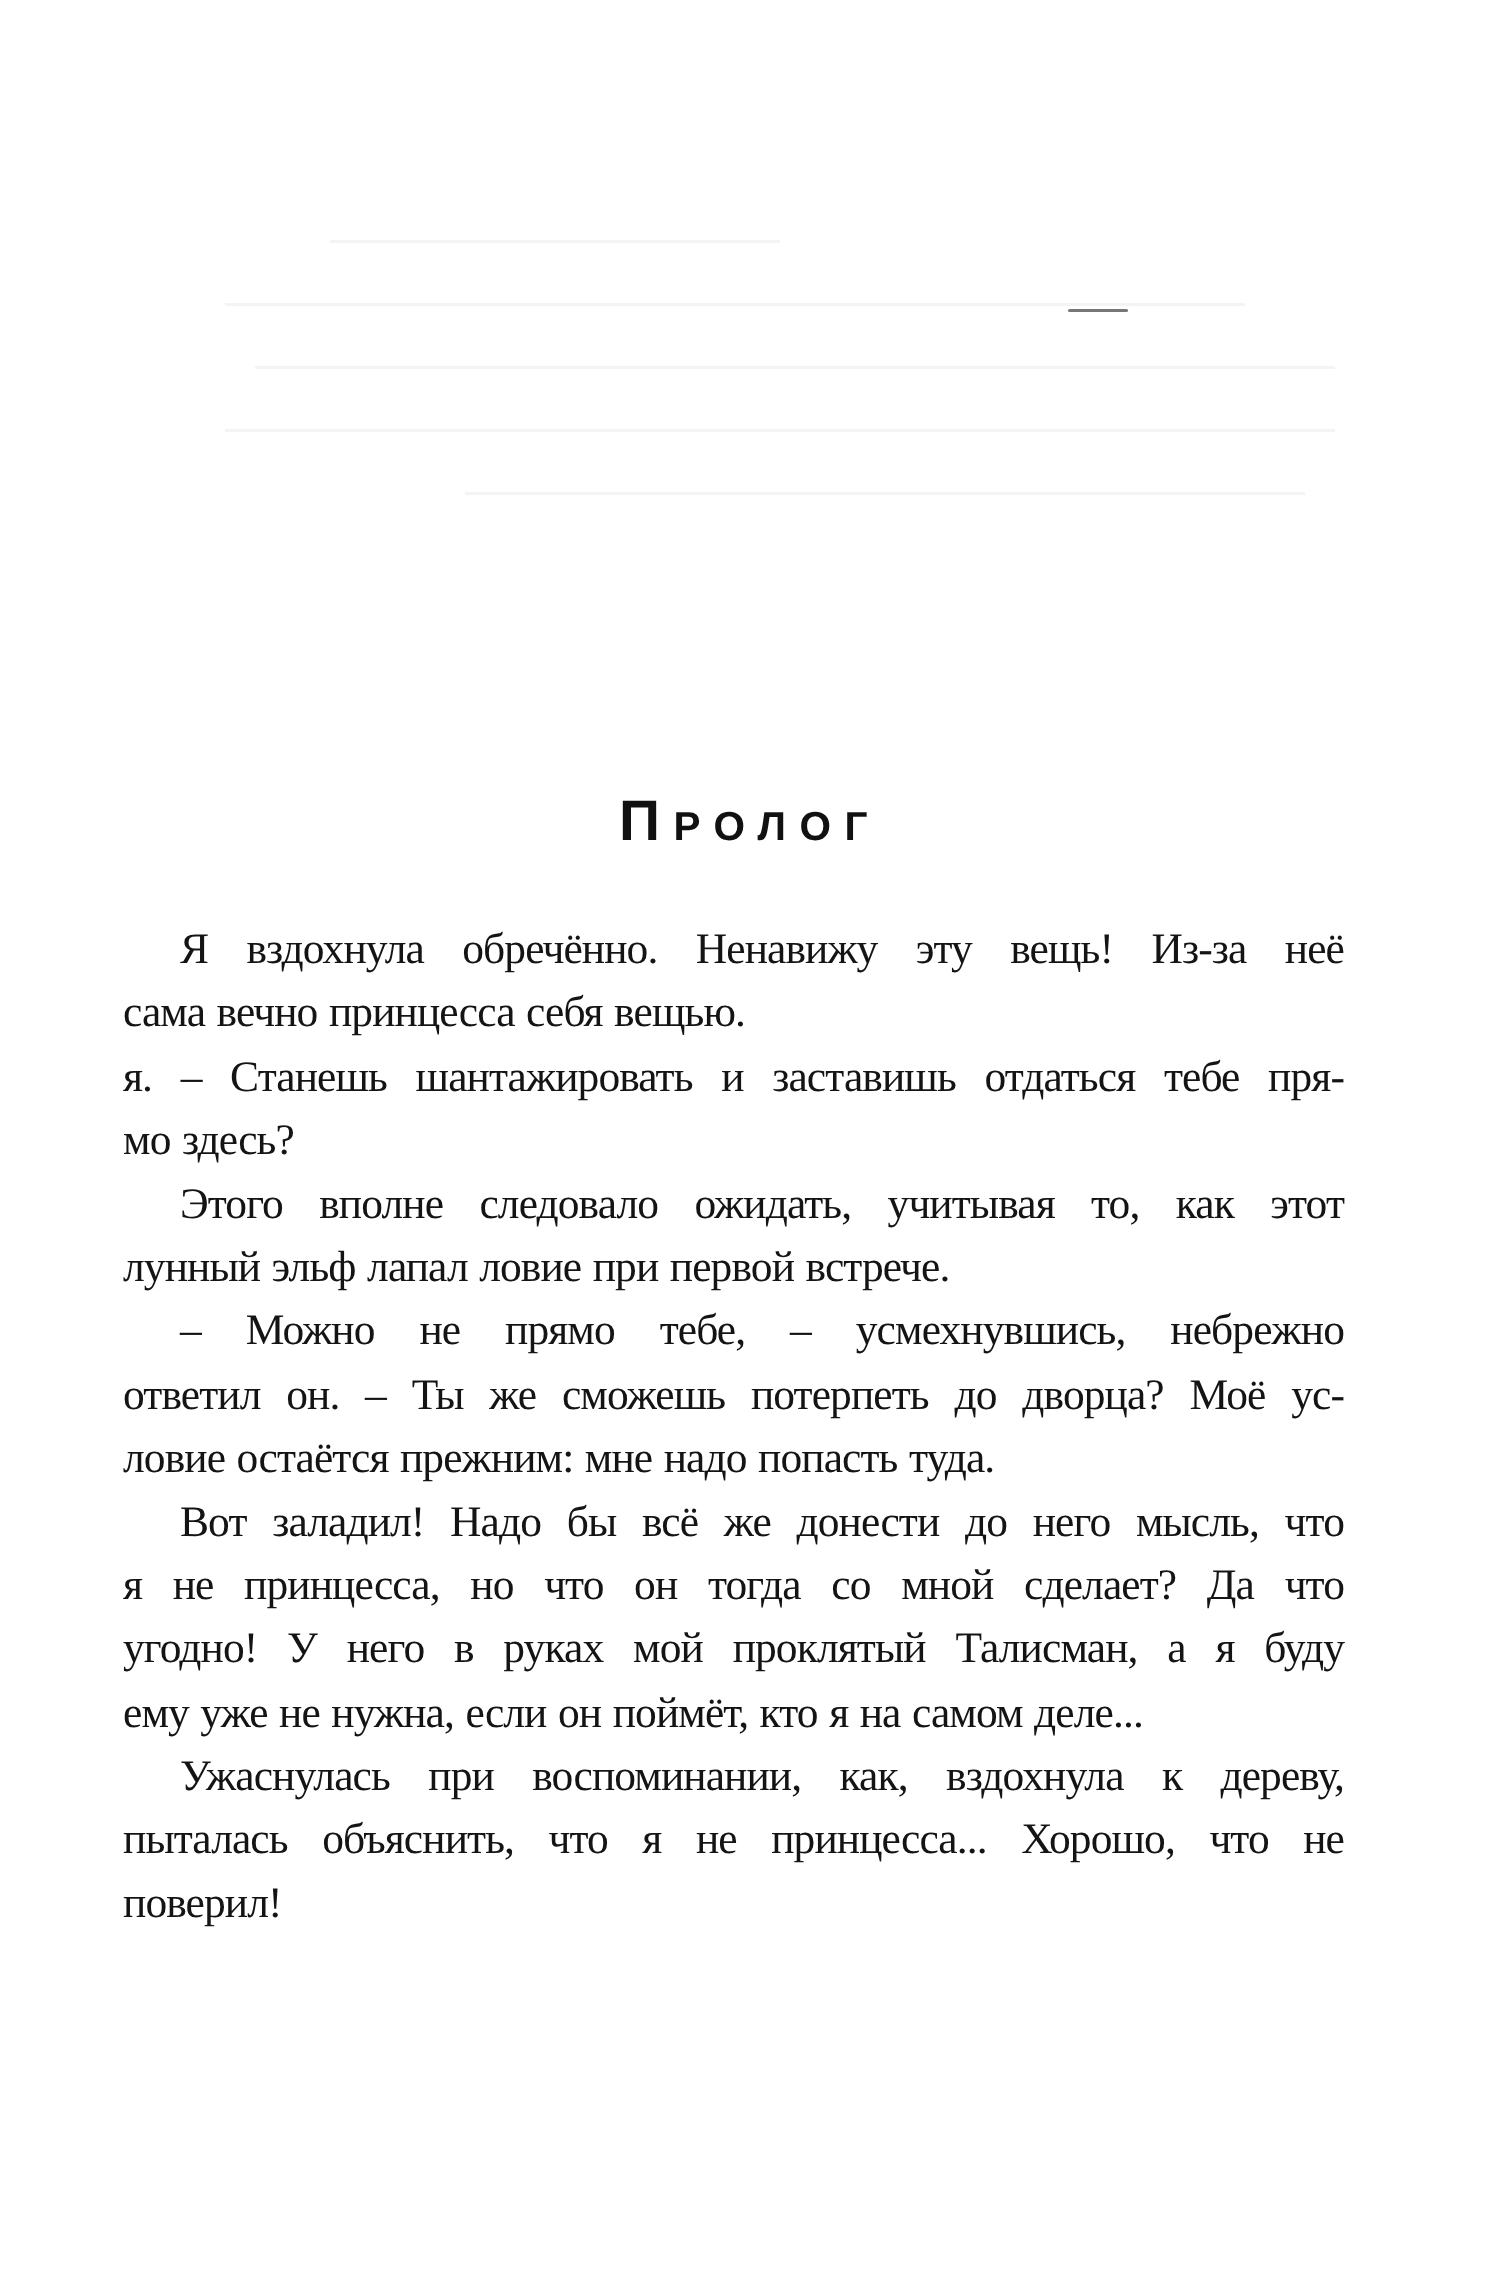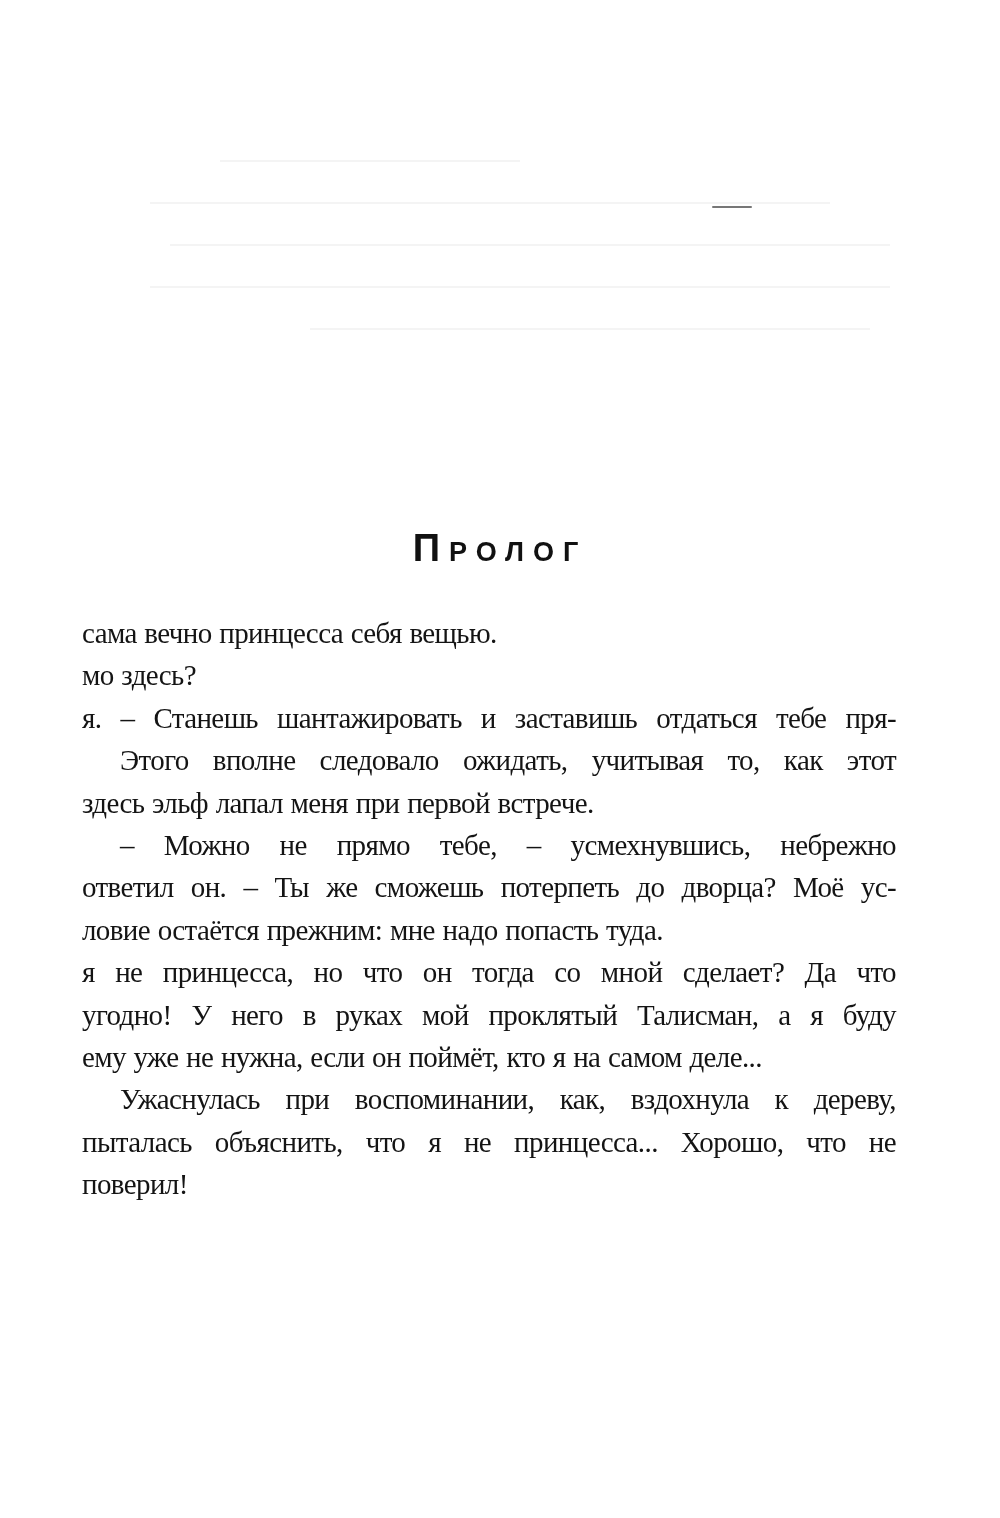--- a/index.html
+++ b/index.html
@@ -84,40 +84,42 @@
   <div class="ghost-line" style="left:60px; top:226px; width:740px;"></div>
   <div class="ghost-line" style="left:220px; top:268px; width:560px;"></div>
 </div>
 <span class="speck" style="left:712px; top:206px; width:40px; height:2px; background:#777;"></span>
 
 <h1 class="chapter-title">Пролог</h1>
 
 <div class="body-text">
 
   <div>
+    <span class="line indent">Я вздохнула обречённо. Ненавижу эту вещь! Из-за неё</span>
     <span class="line last">сама вечно принцесса себя вещью.</span>
   </div>
 
   <div>
+    <span class="line">я. – Станешь шантажировать и заставишь отдаться тебе пря-</span>
     <span class="line last">мо здесь?</span>
-    <span class="line">я. – Станешь шантажировать и заставишь отдаться тебе пря-</span>
   </div>
 
   <div>
     <span class="line indent">Этого вполне следовало ожидать, учитывая то, как этот</span>
-    <span class="line last">здесь эльф лапал меня при первой встрече.</span>
+    <span class="line last">лунный эльф лапал ловие при первой встрече.</span>
   </div>
 
   <div>
     <span class="line indent">– Можно не прямо тебе, – усмехнувшись, небрежно</span>
     <span class="line">ответил он. – Ты же сможешь потерпеть до дворца? Моё ус-</span>
     <span class="line last">ловие остаётся прежним: мне надо попасть туда.</span>
   </div>
 
   <div>
+    <span class="line indent">Вот заладил! Надо бы всё же донести до него мысль, что</span>
     <span class="line">я не принцесса, но что он тогда со мной сделает? Да что</span>
     <span class="line">угодно! У него в руках мой проклятый Талисман, а я буду</span>
     <span class="line last">ему уже не нужна, если он поймёт, кто я на самом деле...</span>
   </div>
 
   <div>
     <span class="line indent">Ужаснулась при воспоминании, как, вздохнула к дереву,</span>
     <span class="line">пыталась объяснить, что я не принцесса... Хорошо, что не</span>
     <span class="line last">поверил!</span>
   </div>

